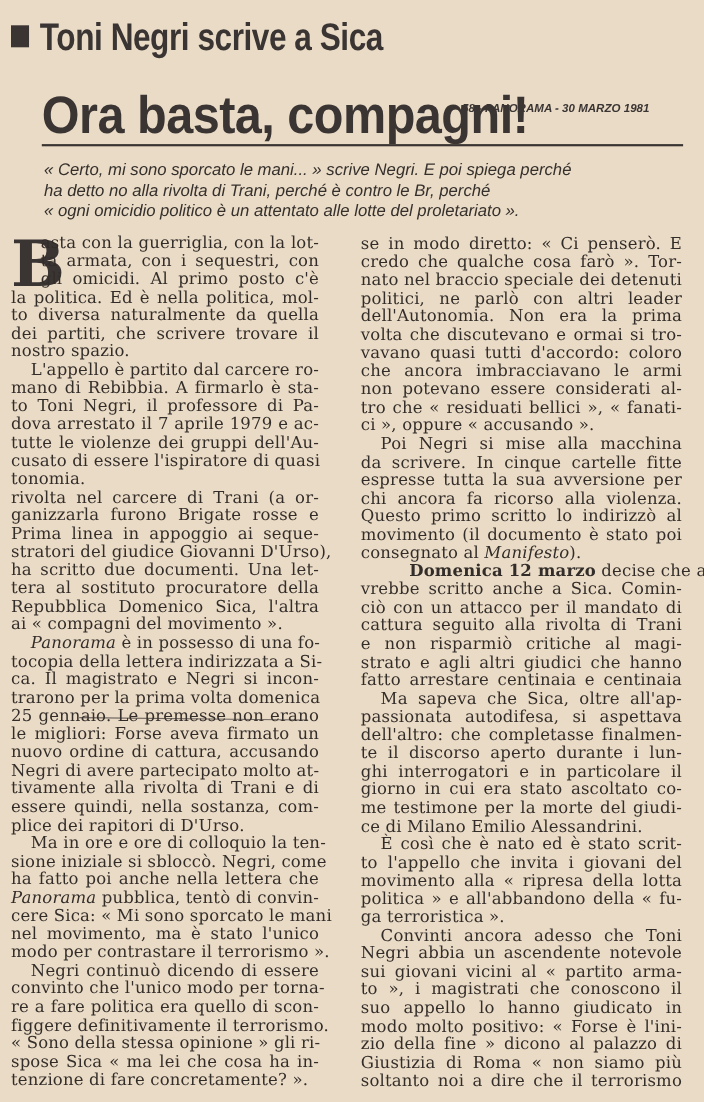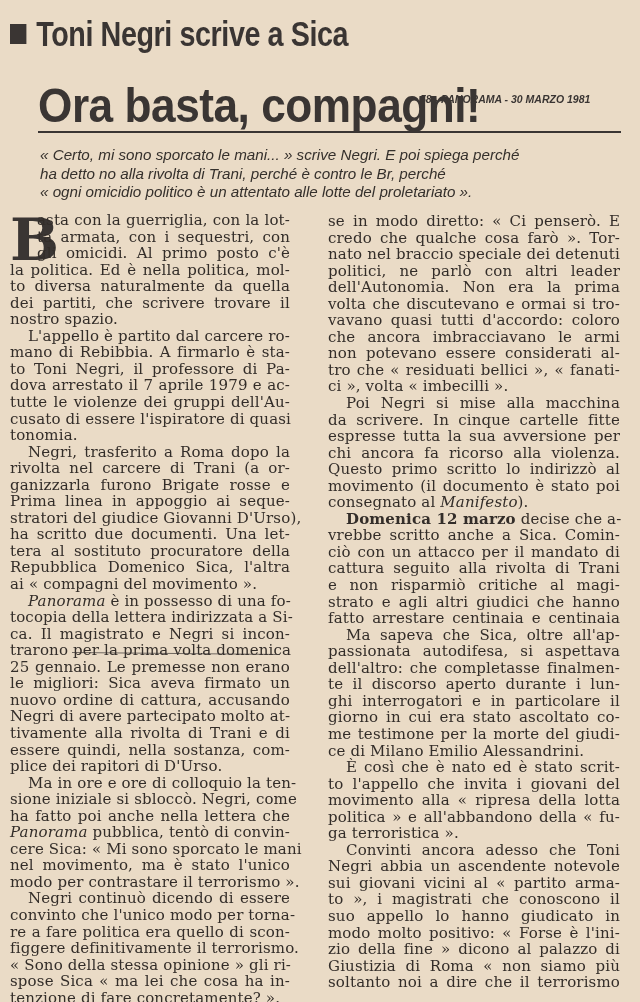--- a/index.html
+++ b/index.html
@@ -46,21 +46,21 @@
   .line { white-space:nowrap; text-align:justify; text-align-last:justify; height:16.55px; }
   .line.last { text-align-last:left; }
   .line.indent { padding-left:18px; }
   .dropcap {
     position:absolute; left:10px; top:216px;
     font-family:"DejaVu Serif", serif; font-weight:bold;
     font-size:58px; line-height:48px; color:#3a3533;
   }
   .dc-pad { padding-left:27px; }
   i.t { font-style:italic; }
-  b.t { font-weight:bold; }
+  b.t { font-weight:bold;margin-left:26px; }
   .ul { position:absolute; height:1px; background:#3a3533; opacity:0.7; }
 </style>
 </head>
 <body>
 
 <div class="kicker">
   <span class="sq"></span><span>Toni Negri scrive a Sica</span>
 </div>
 <div class="folio">58 - PANORAMA - 30 MARZO 1981</div>
 <div class="headline">Ora basta, compagni!</div>
@@ -81,35 +81,34 @@
     <div class="line">to diversa naturalmente da quella</div>
     <div class="line">dei partiti, che scrivere trovare il</div>
     <div class="line last">nostro spazio.</div>
     <div class="line indent">L'appello è partito dal carcere ro-</div>
     <div class="line">mano di Rebibbia. A firmarlo è sta-</div>
     <div class="line">to Toni Negri, il professore di Pa-</div>
     <div class="line">dova arrestato il 7 aprile 1979 e ac-</div>
     <div class="line">tutte le violenze dei gruppi dell'Au-</div>
     <div class="line">cusato di essere l'ispiratore di quasi</div>
     <div class="line last">tonomia.</div>
-    <div class="line indent">Negri, trasferito a Roma dopo la</div>
     <div class="line">rivolta nel carcere di Trani (a or-</div>
     <div class="line">ganizzarla furono Brigate rosse e</div>
     <div class="line">Prima linea in appoggio ai seque-</div>
     <div class="line">stratori del giudice Giovanni D'Urso),</div>
     <div class="line">ha scritto due documenti. Una let-</div>
     <div class="line">tera al sostituto procuratore della</div>
     <div class="line">Repubblica Domenico Sica, l'altra</div>
     <div class="line last">ai « compagni del movimento ».</div>
     <div class="line indent"><i class="t">Panorama</i> è in possesso di una fo-</div>
     <div class="line">tocopia della lettera indirizzata a Si-</div>
     <div class="line">ca. Il magistrato e Negri si incon-</div>
     <div class="line">trarono per la prima volta domenica</div>
     <div class="line">25 gennaio. Le premesse non erano</div>
-    <div class="line">le migliori: Sica aveva firmato un</div>
+    <div class="line">le migliori: Forse aveva firmato un</div>
     <div class="line">nuovo ordine di cattura, accusando</div>
     <div class="line">Negri di avere partecipato molto at-</div>
     <div class="line">tivamente alla rivolta di Trani e di</div>
     <div class="line">essere quindi, nella sostanza, com-</div>
     <div class="line last">plice dei rapitori di D'Urso.</div>
     <div class="line indent">Ma in ore e ore di colloquio la ten-</div>
     <div class="line">sione iniziale si sbloccò. Negri, come</div>
     <div class="line">ha fatto poi anche nella lettera che</div>
     <div class="line"><i class="t">Panorama</i> pubblica, tentò di convin-</div>
     <div class="line">cere Sica: « Mi sono sporcato le mani</div>
@@ -127,21 +126,21 @@
     <div class="line">se in modo diretto: « Ci penserò. E</div>
     <div class="line">credo che qualche cosa farò ». Tor-</div>
     <div class="line">nato nel braccio speciale dei detenuti</div>
     <div class="line">politici, ne parlò con altri leader</div>
     <div class="line">dell'Autonomia. Non era la prima</div>
     <div class="line">volta che discutevano e ormai si tro-</div>
     <div class="line">vavano quasi tutti d'accordo: coloro</div>
     <div class="line">che ancora imbracciavano le armi</div>
     <div class="line">non potevano essere considerati al-</div>
     <div class="line">tro che « residuati bellici », « fanati-</div>
-    <div class="line last">ci », volta « imbecilli ».</div>
+    <div class="line last">ci », oppure « accusando ».</div>
     <div class="line indent">Poi Negri si mise alla macchina</div>
     <div class="line">da scrivere. In cinque cartelle fitte</div>
     <div class="line">espresse tutta la sua avversione per</div>
     <div class="line">chi ancora fa ricorso alla violenza.</div>
     <div class="line">Questo primo scritto lo indirizzò al</div>
     <div class="line">movimento (il documento è stato poi</div>
     <div class="line last">consegnato al <i class="t">Manifesto</i>).</div>
     <div class="line indent"><b class="t">Domenica 12 marzo</b> decise che a-</div>
     <div class="line">vrebbe scritto anche a Sica. Comin-</div>
     <div class="line">ciò con un attacco per il mandato di</div>

